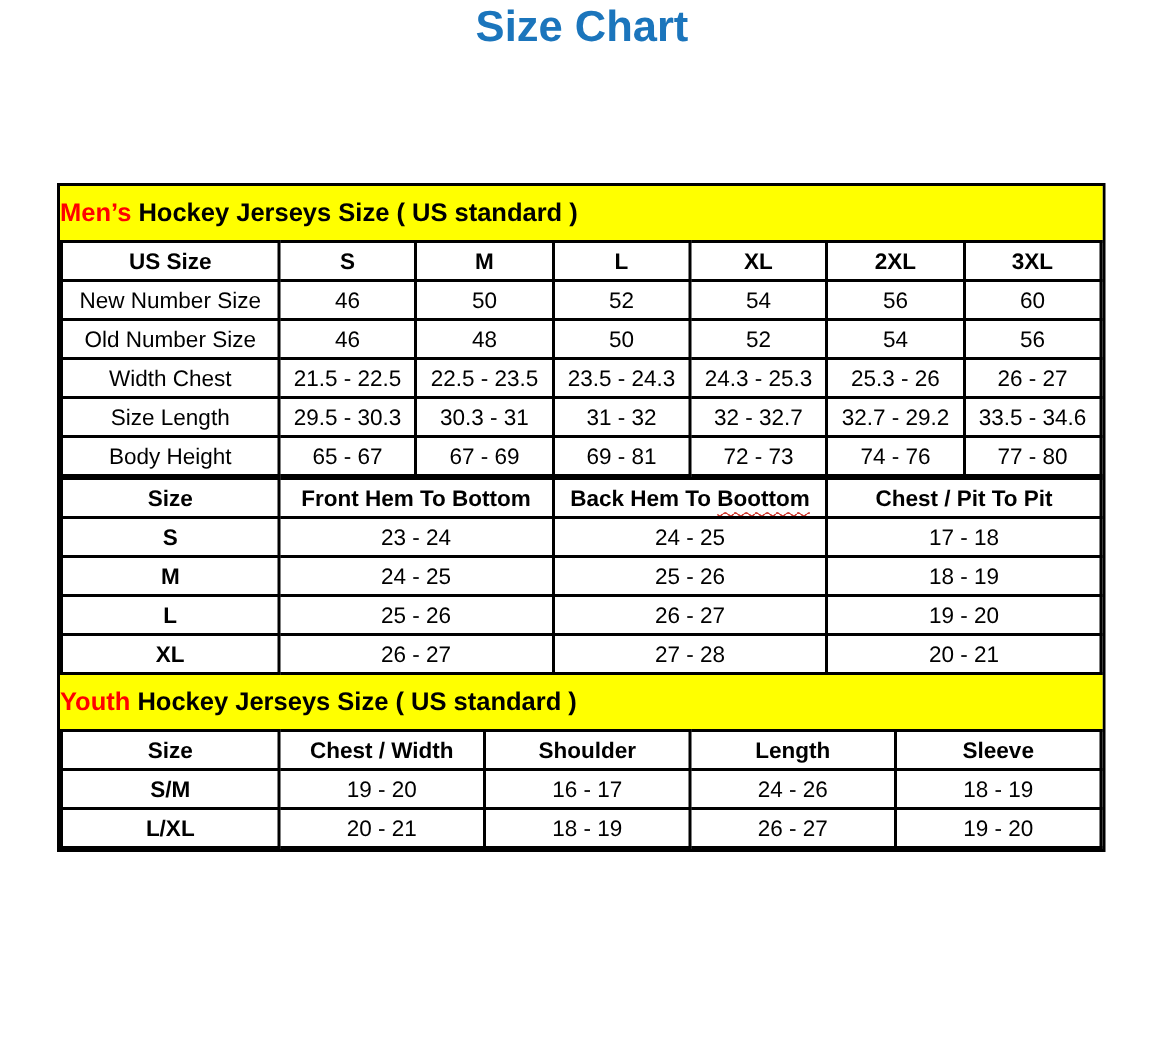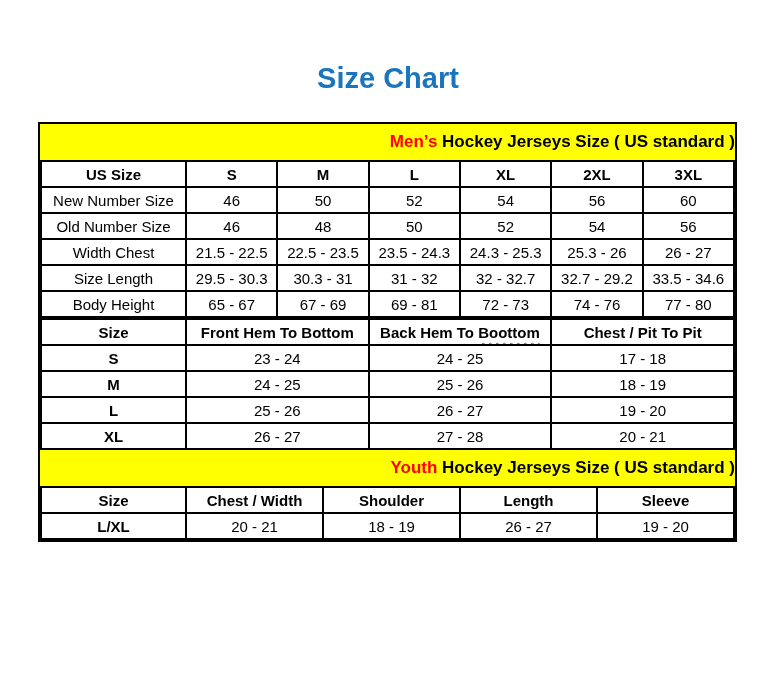--- a/index.html
+++ b/index.html
@@ -7,40 +7,39 @@
   .page {
     width: 776px;
     height: 692px;
     position: relative;
     background: #ffffff;
     font-family: "Liberation Sans", sans-serif;
     overflow: hidden;
   }
   .title {
     margin: 0;
-    padding-top: 60px;
     text-align: center;
     font-size: 29px;
     line-height: 1.25;
     font-weight: bold;
     color: #1B75BC;
   }
   .chart {
     position: absolute;
     left: 38px;
     top: 122px;
     width: 699px;
     border: 2px solid #000;
     background: #ffffff;
   }
   .banner {
     background: #FFFF00;
     height: 36px;
     line-height: 36px;
-    text-align: right;
+    text-align: left;
     font-weight: bold;
     font-size: 17px;
     color: #000;
     white-space: pre;
   }
   .banner .hl { color: #FF0000; }
   table.tbl {
     width: 100%;
     border-collapse: collapse;
     table-layout: fixed;
@@ -202,20 +201,27 @@
           </colgroup>
           <tbody>
             <tr>
               <th>Size</th>
               <th>Chest / Width</th>
               <th>Shoulder</th>
               <th>Length</th>
               <th>Sleeve</th>
             </tr>
             <tr>
+              <td>S/M</td>
+              <td>19 - 20</td>
+              <td>16 - 17</td>
+              <td>24 - 26</td>
+              <td>18 - 19</td>
+            </tr>
+            <tr>
               <td>L/XL</td>
               <td>20 - 21</td>
               <td>18 - 19</td>
               <td>26 - 27</td>
               <td>19 - 20</td>
             </tr>
           </tbody>
         </table>
     </section>
 

